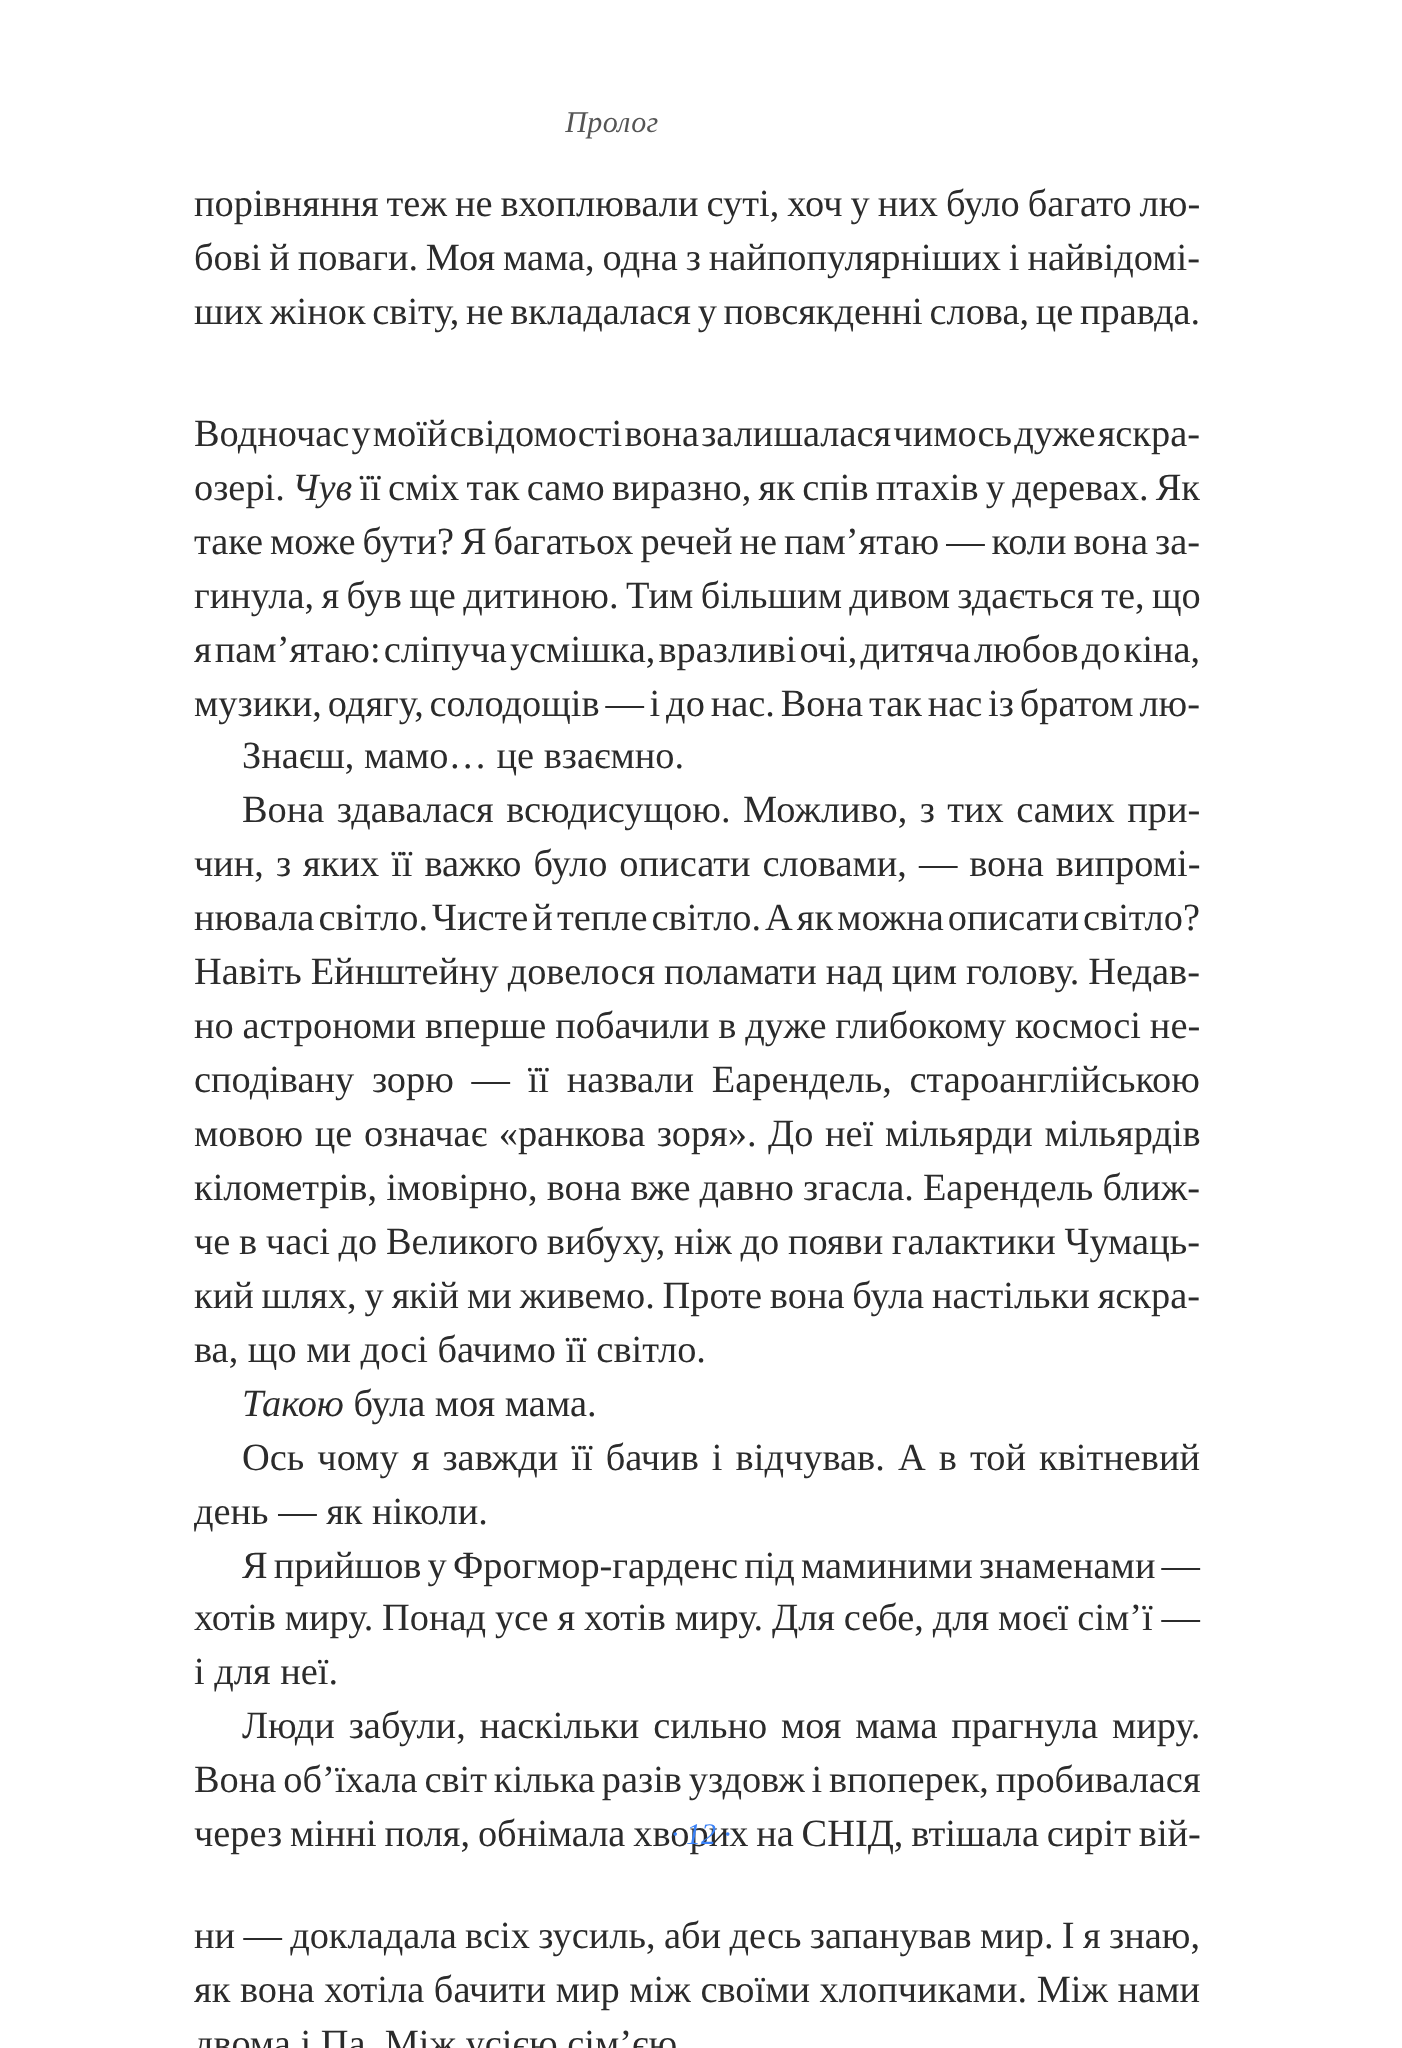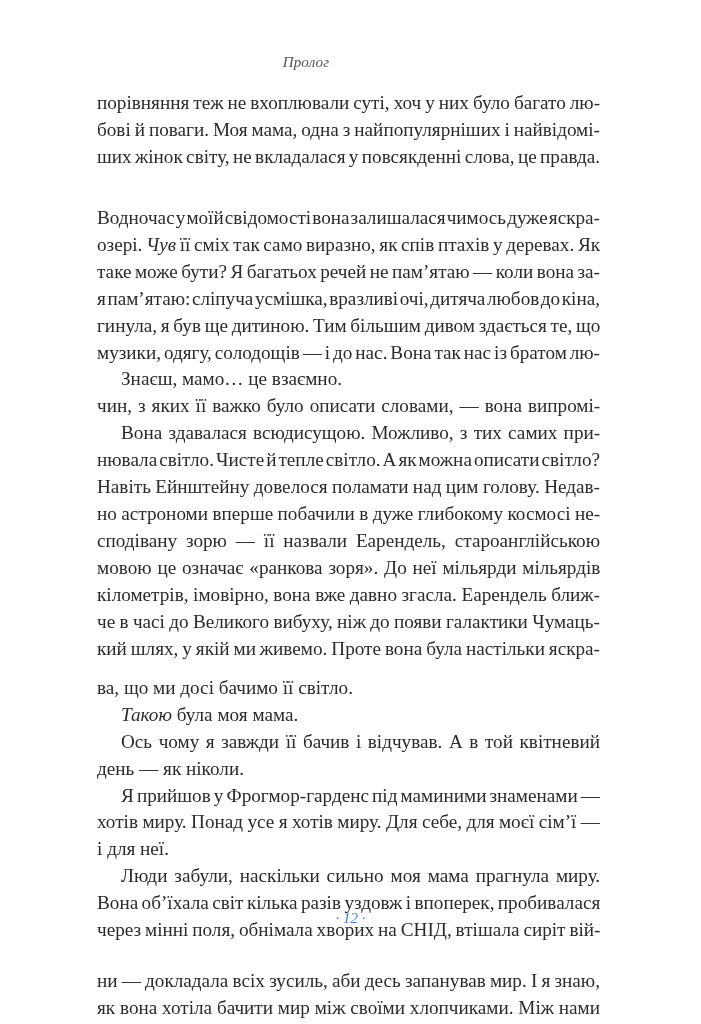--- a/index.html
+++ b/index.html
@@ -80,35 +80,35 @@
 <div class="page">
   <div class="running-head">Пролог</div>
 
   <div class="text-block" id="text-block">
       <div class="line" style="word-spacing: -0.8px; display: block;"><span class="seg">порівняння теж не вхоплювали суті, хоч у них було багато лю-</span></div>
       <div class="line" style="word-spacing: -0.888889px; display: block;"><span class="seg">бові й поваги. Моя мама, одна з найпопулярніших і найвідомі-</span></div>
       <div class="line" style="word-spacing: -1.44444px; display: block;"><span class="seg">ших жінок світу, не вкладалася у повсякденні слова, це правда.</span></div>
       <div class="line" style="word-spacing: -3.75px; display: block; margin-top: 34px;"><span class="seg">Водночас у моїй свідомості вона залишалася чимось дуже яскра-</span></div>
       <div class="line" style="word-spacing: -1.16667px; display: block;"><span class="seg">озері. </span><span class="seg it">Чув</span><span class="seg"> її сміх так само виразно, як спів птахів у деревах. Як</span></div>
       <div class="line" style="word-spacing: -1.36364px; display: block;"><span class="seg">таке може бути? Я багатьох речей не пам’ятаю — коли вона за-</span></div>
+      <div class="line" style="word-spacing: -1.1px; display: block;"><span class="seg">гинула, я був ще дитиною. Тим більшим дивом здається те, що</span></div>
       <div class="line" style="word-spacing: -3.22222px; display: block;"><span class="seg">я пам’ятаю: сліпуча усмішка, вразливі очі, дитяча любов до кіна,</span></div>
-      <div class="line" style="word-spacing: -1.1px; display: block;"><span class="seg">гинула, я був ще дитиною. Тим більшим дивом здається те, що</span></div>
       <div class="line" style="word-spacing: -1.91667px; display: block;"><span class="seg">музики, одягу, солодощів — і до нас. Вона так нас із братом лю-</span></div>
       <div class="line indent last" style="word-spacing: 0px; display: block;"><span class="seg">Знаєш, мамо… це взаємно.</span></div>
+      <div class="line indent" style="word-spacing: 1.42857px; display: block;"><span class="seg">Вона здавалася всюдисущою. Можливо, з тих самих при-</span></div>
       <div class="line" style="word-spacing: 1.2px; display: block;"><span class="seg">чин, з яких її важко було описати словами, — вона випромі-</span></div>
-      <div class="line indent" style="word-spacing: 1.42857px; display: block;"><span class="seg">Вона здавалася всюдисущою. Можливо, з тих самих при-</span></div>
       <div class="line" style="word-spacing: -2.8px; display: block;"><span class="seg">нювала світло. Чисте й тепле світло. А як можна описати світло?</span></div>
       <div class="line" style="word-spacing: -0.428571px; display: block;"><span class="seg">Навіть Ейнштейну довелося поламати над цим голову. Недав-</span></div>
       <div class="line" style="word-spacing: -0.375px; display: block;"><span class="seg">но астрономи вперше побачили в дуже глибокому космосі не-</span></div>
       <div class="line" style="word-spacing: 4px; display: block;"><span class="seg">сподівану зорю — її назвали Еарендель, староанглійською</span></div>
       <div class="line" style="word-spacing: 1px; display: block;"><span class="seg">мовою це означає «ранкова зоря». До неї мільярди мільярдів</span></div>
       <div class="line" style="word-spacing: -0.285714px; display: block;"><span class="seg">кілометрів, імовірно, вона вже давно згасла. Еарендель ближ-</span></div>
       <div class="line" style="word-spacing: -0.5px; display: block;"><span class="seg">че в часі до Великого вибуху, ніж до появи галактики Чумаць-</span></div>
       <div class="line" style="word-spacing: -0.9px; display: block;"><span class="seg">кий шлях, у якій ми живемо. Проте вона була настільки яскра-</span></div>
-      <div class="line last" style="word-spacing: 0px; display: block; margin-top: 12px;"><span class="seg">ва, що ми досі бачимо її світло.</span></div>
+      <div class="line last" style="word-spacing: 0px; display: block;"><span class="seg">ва, що ми досі бачимо її світло.</span></div>
       <div class="line indent last" style="word-spacing: 0px; display: block;"><span class="seg it">Такою</span><span class="seg"> була моя мама.</span></div>
       <div class="line indent" style="word-spacing: 1.72727px; display: block;"><span class="seg">Ось чому я завжди її бачив і відчував. А в той квітневий</span></div>
       <div class="line last" style="word-spacing: 0px; display: block;"><span class="seg">день — як ніколи.</span></div>
       <div class="line indent" style="word-spacing: -1.71429px; display: block;"><span class="seg">Я прийшов у Фрогмор-гарденс під маминими знаменами —</span></div>
       <div class="line" style="word-spacing: -0.416667px; display: block;"><span class="seg">хотів миру. Понад усе я хотів миру. Для себе, для моєї сім’ї —</span></div>
       <div class="line last" style="word-spacing: 0px; display: block;"><span class="seg">і для неї.</span></div>
       <div class="line indent" style="word-spacing: 2.14286px; display: block;"><span class="seg">Люди забули, наскільки сильно моя мама прагнула миру.</span></div>
       <div class="line" style="word-spacing: -1.375px; display: block;"><span class="seg">Вона об’їхала світ кілька разів уздовж і впоперек, пробивалася</span></div>
       <div class="line" style="word-spacing: -0.888889px; display: block;"><span class="seg">через мінні поля, обнімала хворих на СНІД, втішала сиріт вій-</span></div>
       <div class="line" style="word-spacing: -0.636364px; display: block; margin-top: 24px;"><span class="seg">ни — докладала всіх зусиль, аби десь запанував мир. І я знаю,</span></div>

